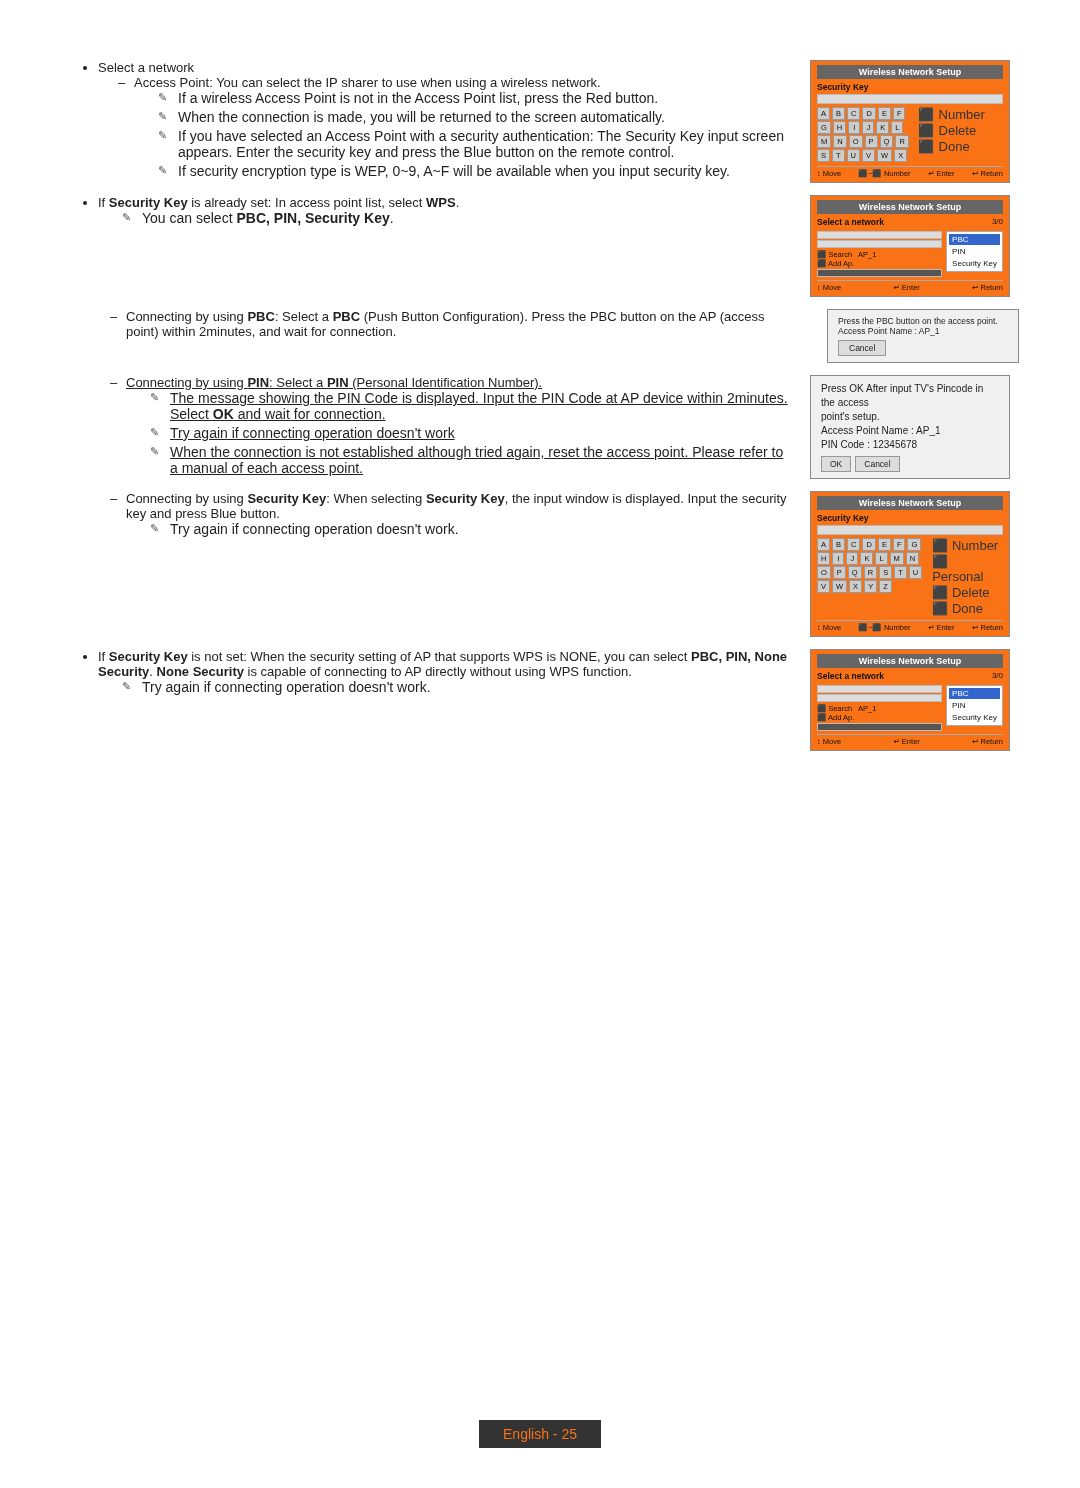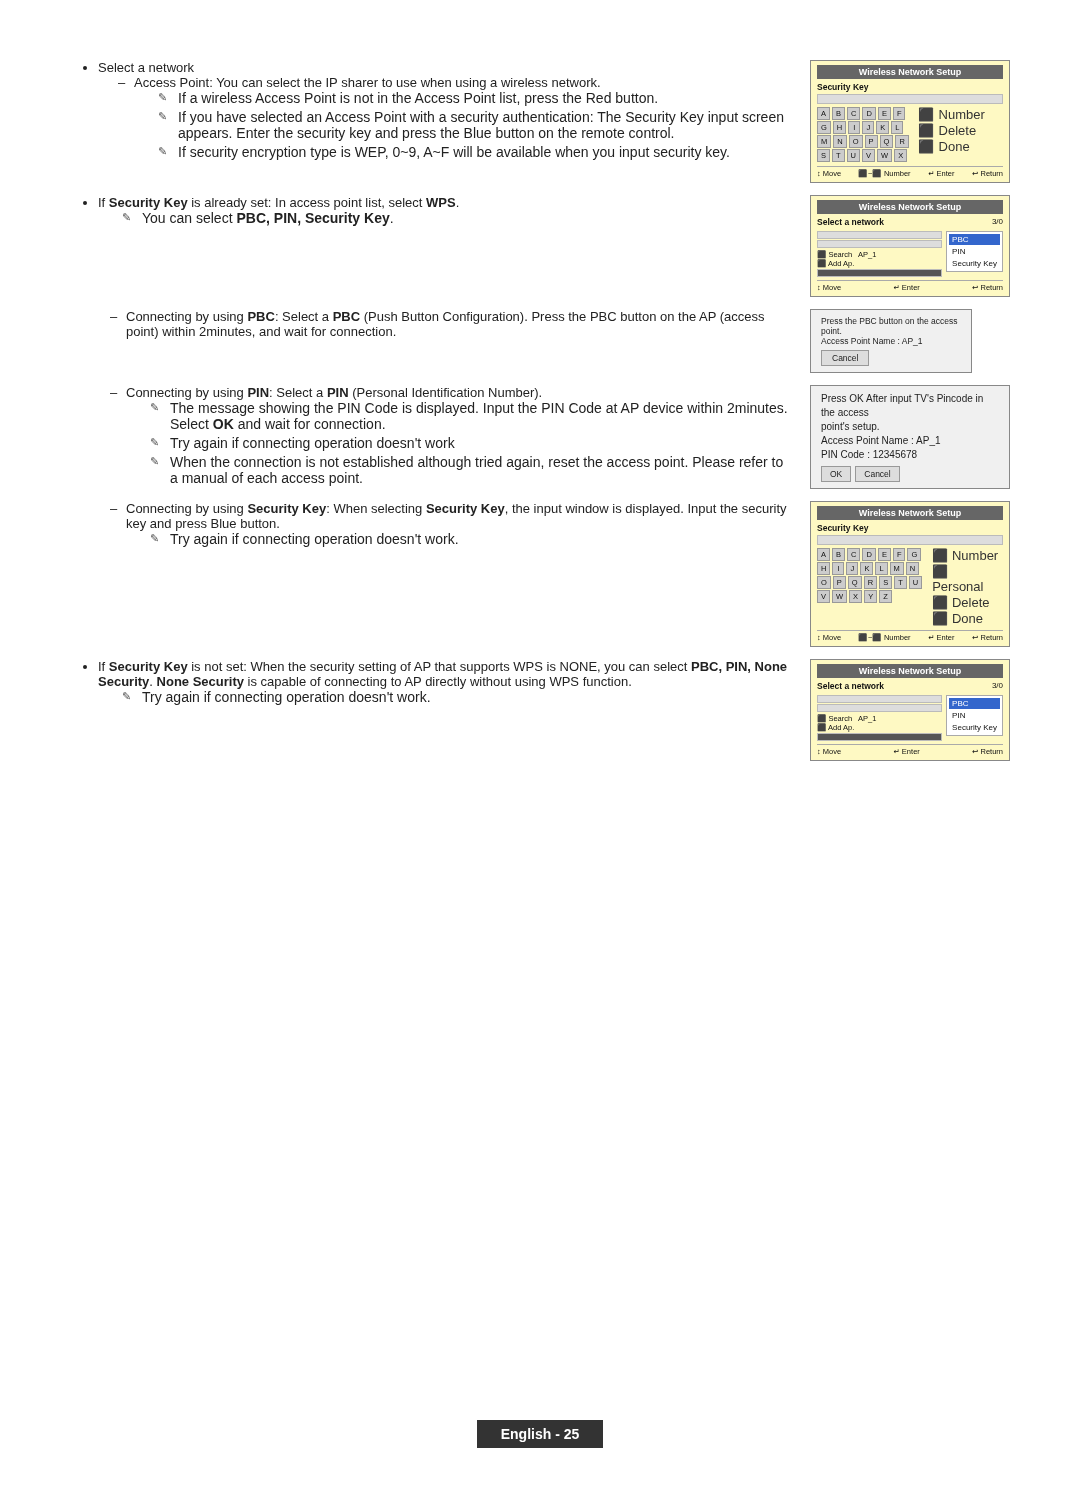--- a/index.html
+++ b/index.html
@@ -72,21 +72,21 @@
     .text-col {
       flex: 1;
     }
     .img-col {
       flex-shrink: 0;
       width: 200px;
     }
     
     .ui-screen {
       border: 1.5px solid #888;
-      background: #fef9c3;
+      background: #f97316;
       padding: 4px 6px;
       font-size: 9px;
       color: #111;
       width: 200px;
       margin-bottom: 4px;
     }
     .ui-screen .title-bar {
       background: #666;
       color: #fff;
       text-align: center;
@@ -133,22 +133,23 @@
       font-size: 7.5px;
       display: flex;
       justify-content: space-between;
     }
     
     .pbc-screen {
       border: 1.5px solid #888;
       background: #f0f0f0;
       padding: 6px 10px;
       font-size: 9px;
-      width: 162px;
-      margin-bottom: 4px;
+      width: 192px;
+      margin-bottom: 4px;
+      margin-left: 17px;
     }
     .pbc-screen .pbc-text {
       font-size: 8.5px;
       margin-bottom: 4px;
     }
     .pbc-screen .pbc-btn {
       background: #ddd;
       border: 1px solid #999;
       padding: 2px 10px;
       font-size: 8.5px;
@@ -181,44 +182,45 @@
     .page-footer {
       position: absolute;
       bottom: 40px;
       left: 0;
       right: 0;
       display: flex;
       justify-content: center;
     }
     .footer-badge {
       background: #333;
-      color: #ffffff;
+      color: #f97316;
       padding: 6px 24px;
       font-size: 14px;
-      font-weight: bold;
+      font-weight: normal;
     }
     b { font-weight: bold; }
     .mb4 { margin-bottom: 4px; }
     .mb8 { margin-bottom: 8px; }
   </style>
 </head>
 <body>
 
 <div class="page-content">
 
   <div class="two-col mb8">
     <div class="text-col">
       <ul class="main-list">
         <li>
           <span>Select a network</span>
           <ul class="dash-list mb4">
             <li>
               <span>Access Point: You can select the IP sharer to use when using a wireless network.</span>
               <ul class="note-list">
                 <li><span>If a wireless Access Point is not in the Access Point list, press the Red button.</span></li>
+                <li><span>When the connection is made, you will be returned to the screen automatically.</span></li>
                 <li><span>If you have selected an Access Point with a security authentication: The Security Key input screen appears. Enter the security key and press the Blue button on the remote control.</span></li>
                 <li><span>If security encryption type is WEP, 0~9, A~F will be available when you input security key.</span></li>
               </ul>
             </li>
           </ul>
         </li>
       </ul>
     </div>
     <div class="img-col">
 
@@ -332,21 +334,21 @@
 
       <div class="pbc-screen">
         <div class="pbc-text">Press the PBC button on the access point.<br>Access Point Name : AP_1</div>
         <div class="pbc-btn">Cancel</div>
       </div>
     </div>
   </div>
 
   <div class="two-col mb8">
     <div class="text-col">
-      <ul class="dash-list" style="padding-left:40px;">
+      <ul class="dash-list" style="padding-left:40px;text-decoration:underline;">
         <li>
           Connecting by using <b>PIN</b>: Select a <b>PIN</b> (Personal Identification Number).
           <ul class="note-list">
             <li>The message showing the PIN Code is displayed. Input the PIN Code at AP device within 2minutes. Select <b>OK</b> and wait for connection.</li>
             <li>Try again if connecting operation doesn't work</li>
             <li>When the connection is not established although tried again, reset the access point. Please refer to a manual of each access point.</li>
           </ul>
         </li>
       </ul>
     </div>

